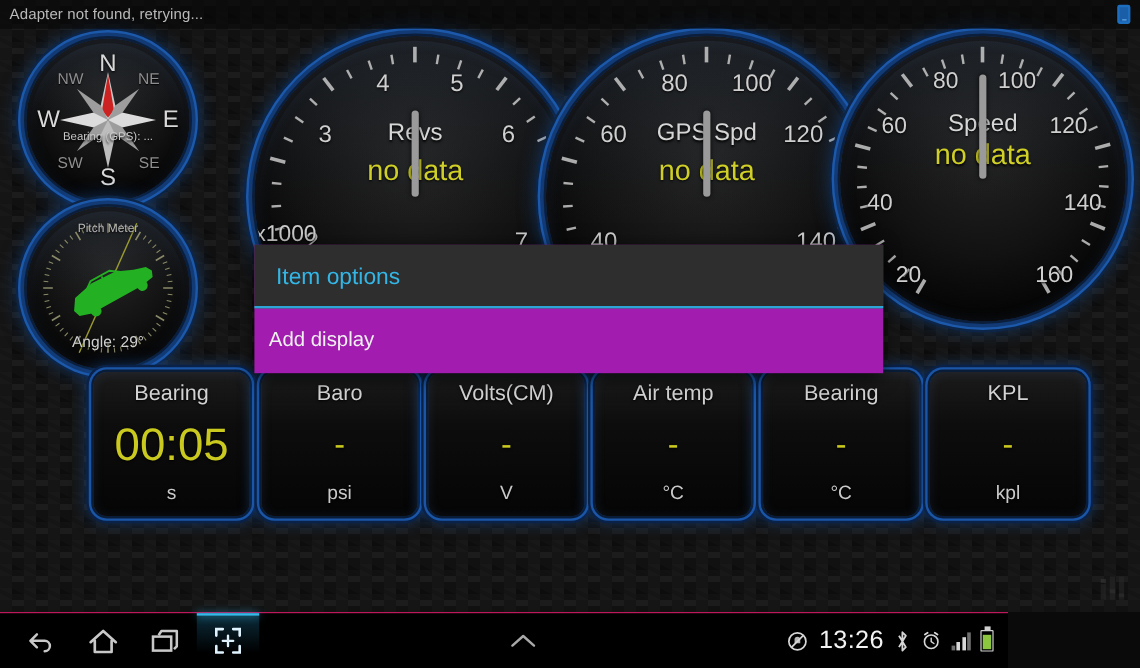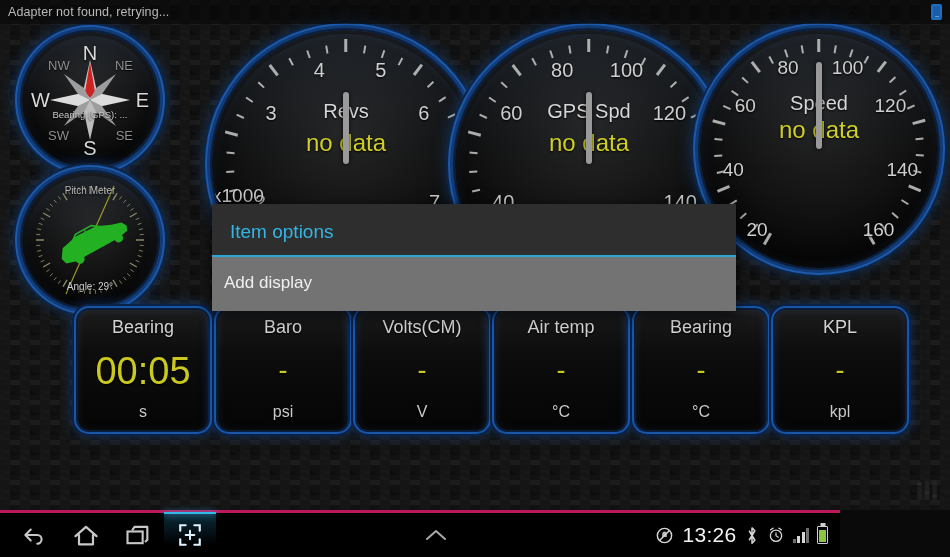--- a/index.html
+++ b/index.html
@@ -118,21 +118,21 @@
   .rose { position:absolute; left:50%; top:50%; transform:translate(-50%,-50%); }
 
   
   #pitch { left: 22px; top: 172px; width: 136px; height: 136px; }
   #pitch .ptitle {
     position:absolute; left:0; width:100%; text-align:center; top:13px;
     color:#b8b8b8; font-size:10px; text-shadow:0 1px 2px #000;
   }
   #pitch .pangle {
     position:absolute; left:0; width:100%; text-align:center; bottom:16px;
-    color:#d0d0d0; font-size:10px; text-shadow:0 1px 2px #000;
+    color:#d0d0d0; font-size:13px; text-shadow:0 1px 2px #000;
   }
 
   
   .tile {
     position: absolute; top: 310px; width: 130px; height: 120px;
     border-radius: 11px;
     background: linear-gradient(to bottom, #1b1b1b 0%, #0d0d0d 36%, #050505 100%);
     box-shadow:
       0 0 0 2px #0a1d38,
       0 0 0 4px #1b55a6,
@@ -145,21 +145,21 @@
   }
   .tile .t-label { color: #d3d3d3; font-size: 18px; text-shadow: 0 1px 2px #000; white-space: nowrap; }
   .tile .t-value { color: #c9c91f; font-size: 27px; text-shadow: 0 1px 2px #000; line-height: 1; }
   .tile .t-value.big { font-size: 38px; }
   .tile .t-unit { color: #c9c9c9; font-size: 16px; text-shadow: 0 1px 2px #000; }
 
   
   #dialog {
     position: absolute; left: 212px; top: 204px; width: 524px;
     z-index: 30;
-    background: #737373;
+    background: #a21caf;
     box-shadow: 0 3px 14px rgba(0,0,0,.75);
   }
   #dialog .dlg-head {
     background: #2e2e2e;
     padding: 17px 18px 12px 18px;
     border-bottom: 2px solid #2da5d6;
   }
   #dialog .dlg-title { color: #33b5e5; font-size: 19px; }
   #dialog .dlg-item {
     padding: 16px 12px 18px 12px;
@@ -169,21 +169,21 @@
 
   
   #eq-icon { position: absolute; right: 10px; bottom: 55px; width: 26px; height: 26px; opacity: .55; }
 
   
   #navbar {
     position: absolute; left: 0; bottom: 0; width: 840px; height: 47px;
     background: #000;
     display: flex; align-items: center;
     z-index: 50;
-    border-top: 3px solid #be185d;
+    border-top: 1px solid #be185d;
   }
   .nav-btn {
     width: 52px; height: 47px;
     display: flex; align-items: center; justify-content: center;
     cursor: pointer; position: relative;
   }
   .nav-btn.active { background: linear-gradient(to bottom, rgba(40,150,200,0.30), rgba(0,0,0,0) 70%); }
   .nav-btn.active::before {
     content: ""; position: absolute; left: 0; top: 0; width: 100%; height: 2px; background: #35b9e8;
     box-shadow: 0 0 7px #35b9e8;

